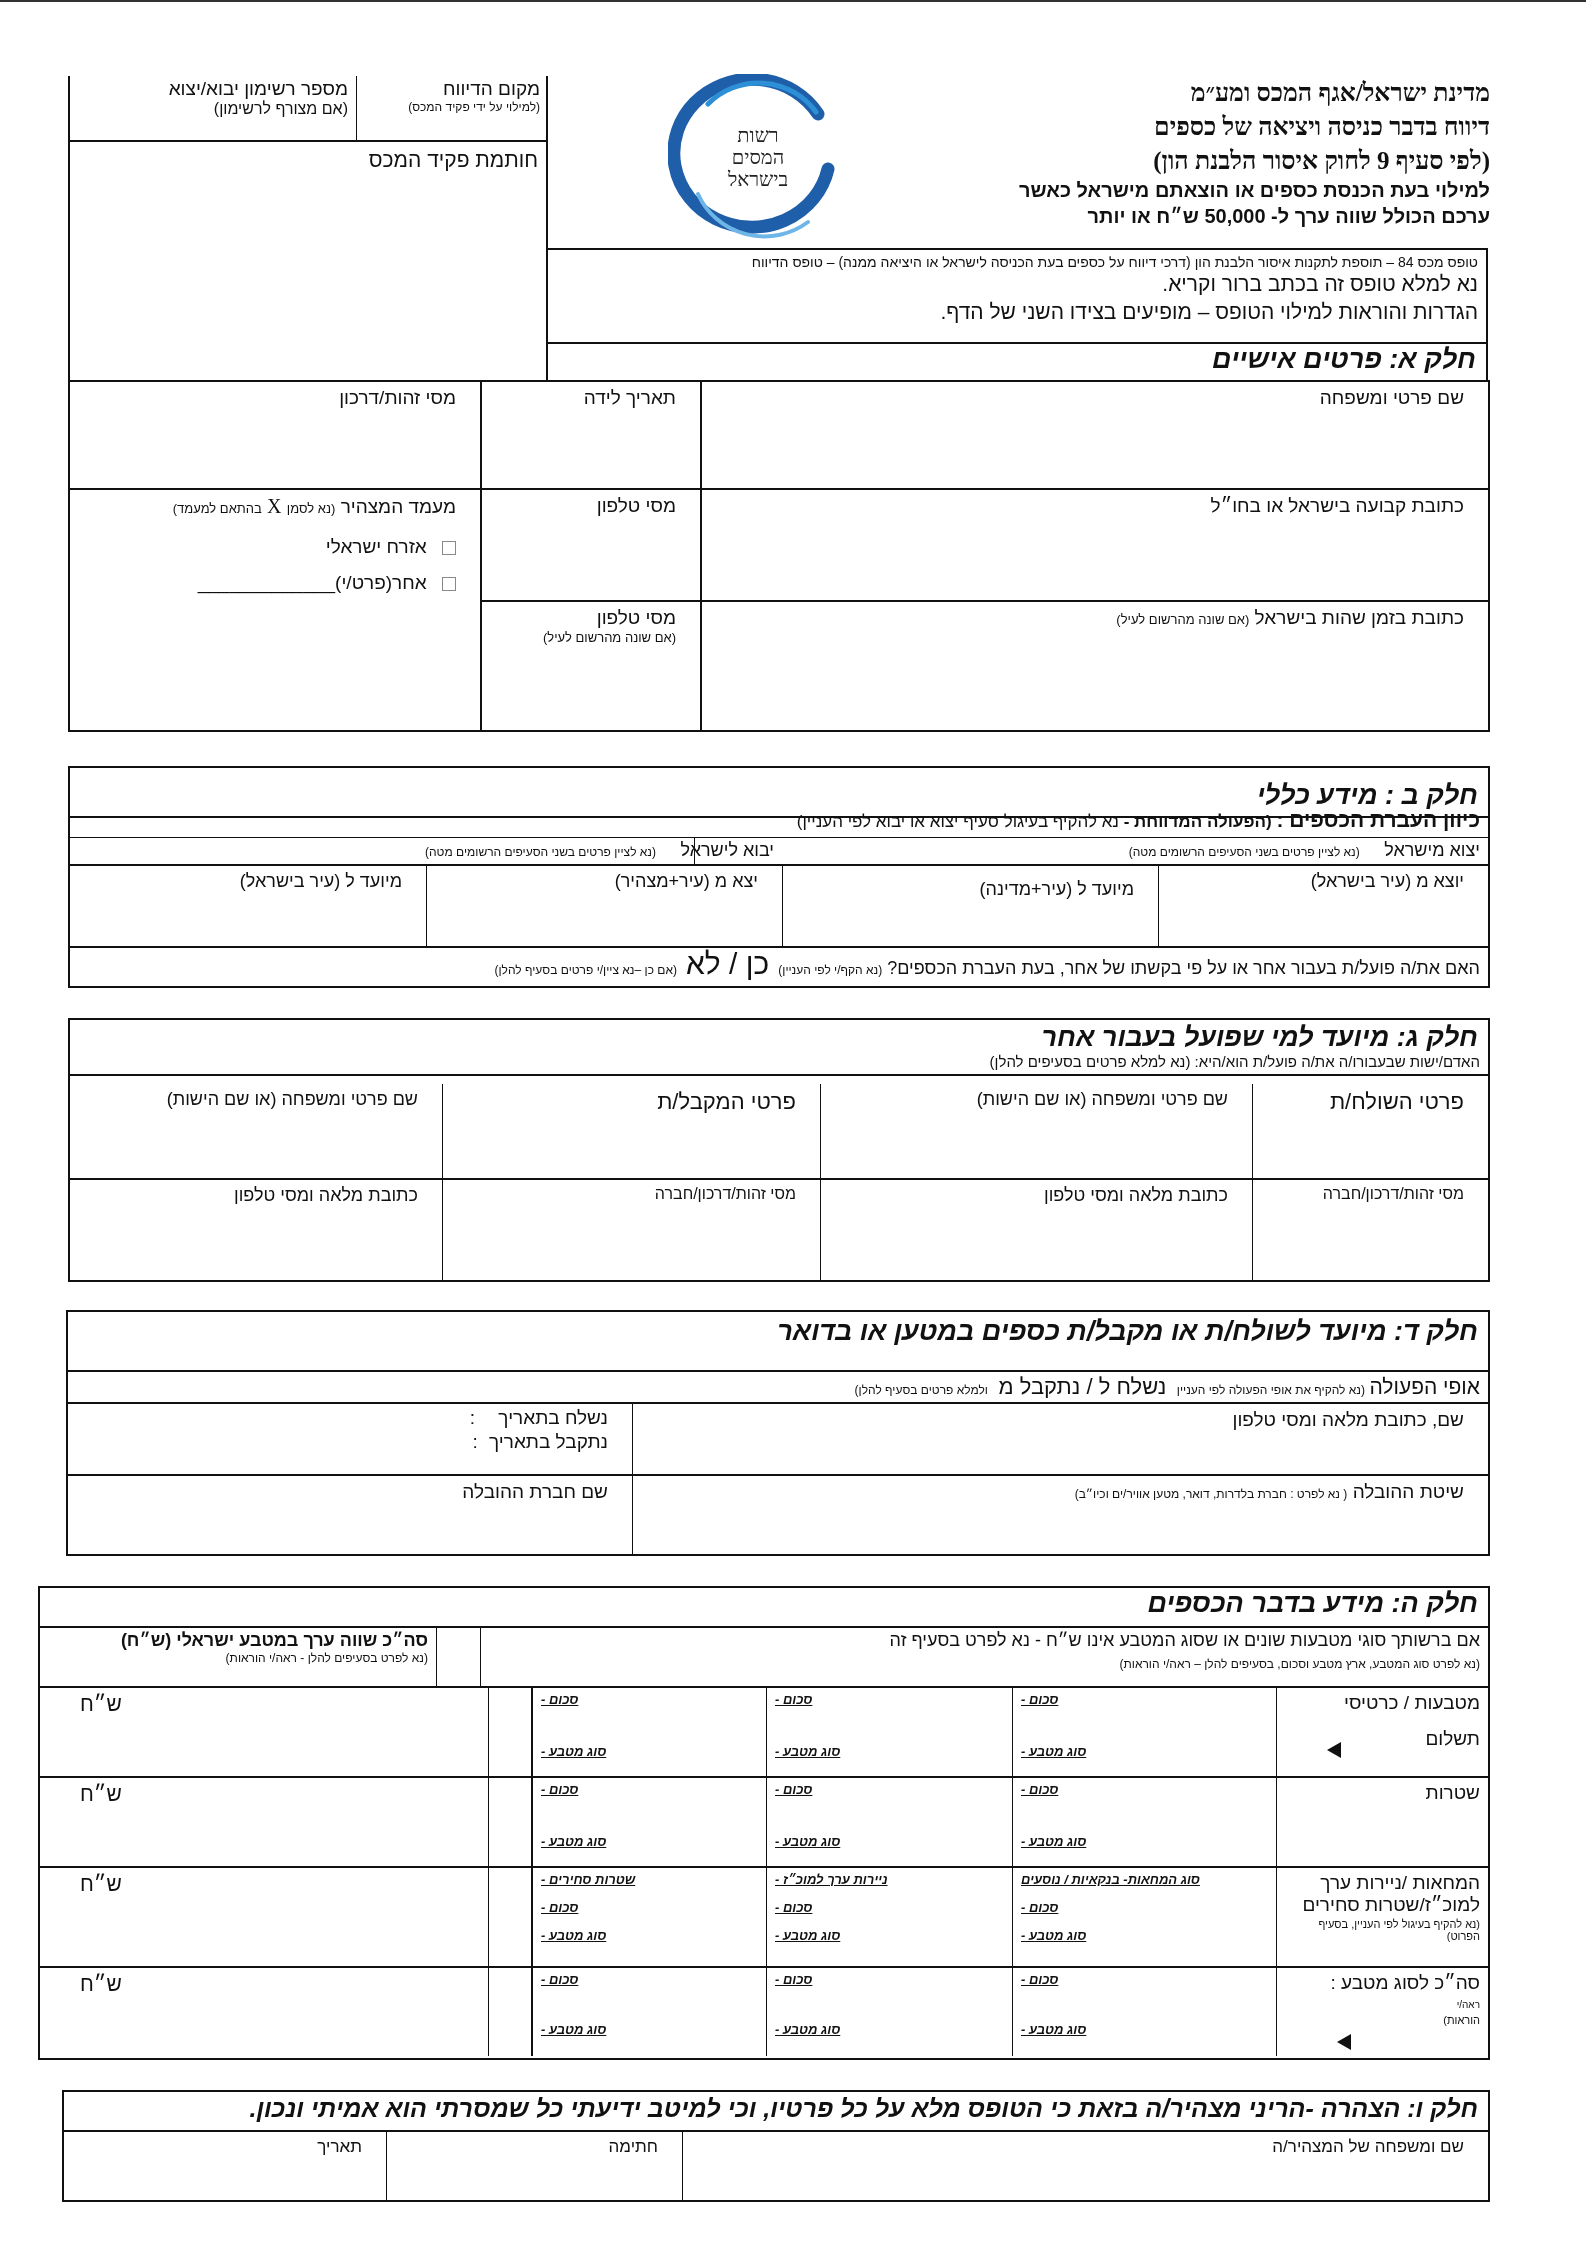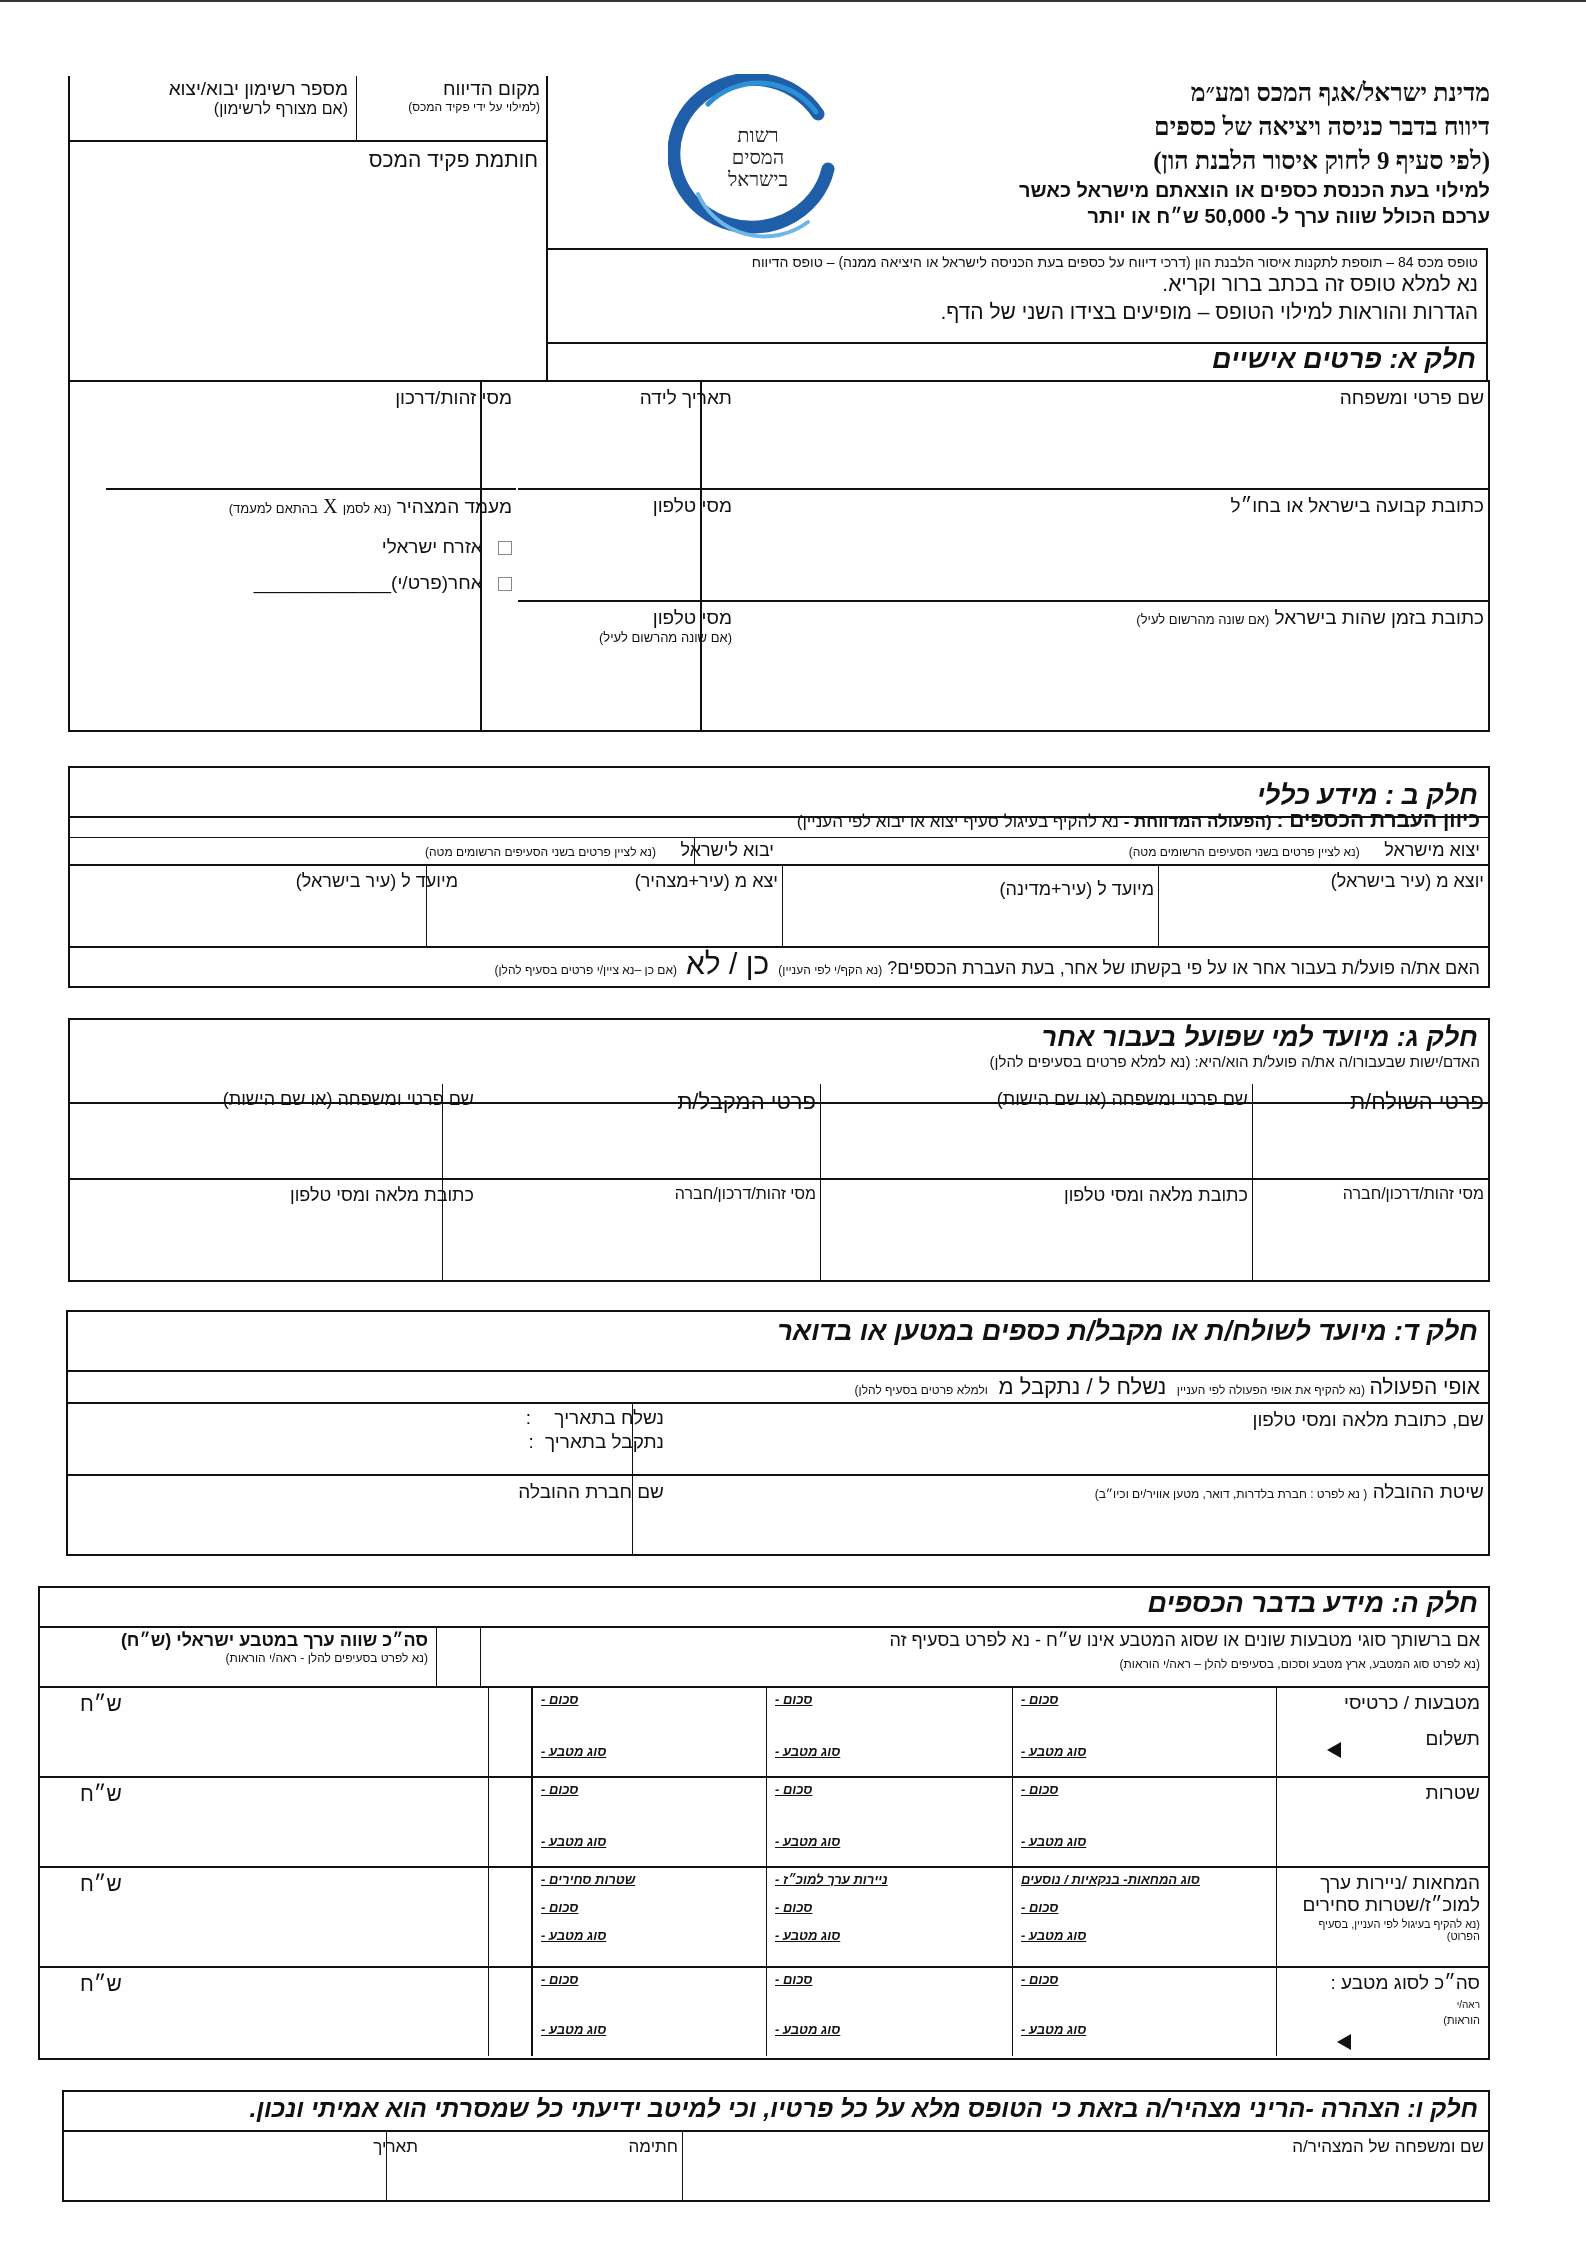--- a/index.html
+++ b/index.html
@@ -1,21 +1,21 @@
 <!DOCTYPE html>
 <html lang="he" dir="rtl"><head>
 <meta charset="utf-8">
 <style>
   html, body { margin:0; padding:0; background:#fff; }
   body { width:1586px; height:2246px; position:relative; overflow:hidden;
          font-family:"Liberation Sans","DejaVu Sans",sans-serif; color:#111; }
   .topbar { position:absolute; left:0; top:0; width:1586px; height:2px; background:#333; }
   .abs { position:absolute; box-sizing:border-box; }
   .b2 { border:2px solid #111; }
-  .lbl { font-size:19px; line-height:1.25; padding:4px 4px;margin-left:36px; }
+  .lbl { font-size:19px; line-height:1.25; padding:4px 24px; }
   .sub { font-size:13px; }
   .sm { font-size:12px; }
   .hdr-title { font-family:"Liberation Serif","DejaVu Serif",serif; font-weight:bold; font-size:25px; line-height:1.35; text-align:right; }
   .hdr-note { font-weight:bold; font-size:20px; line-height:1.3; text-align:right; }
   .sec-title { font-weight:bold; font-style:italic; font-size:27px; padding:4px 10px; }
   .ul-it { font-size:13px; font-weight:bold; font-style:italic; text-decoration:underline; }
   .cb { display:inline-block; width:12px; height:12px; border:1px solid #888; vertical-align:middle; }
   .tri { display:inline-block; width:0; height:0; border-top:8px solid transparent; border-bottom:8px solid transparent; border-right:14px solid #111; }
 </style>
 </head>
@@ -149,21 +149,21 @@
   </div>
   <div class="abs" style="right:0;top:180px;width:1418px;height:38px;text-align:right;padding:4px 8px;font-size:18px;">
     <span>האם את/ה פועל/ת בעבור אחר או על פי בקשתו של אחר, בעת העברת הכספים?</span>
     <span class="sm">(נא הקף/י לפי העניין)</span>
     <span style="font-size:30px;line-height:24px;margin:0 4px;">כן / לא</span>
     <span class="sm">(אם כן –נא ציין/י פרטים בסעיף להלן)</span>
   </div>
 </div>
 
 <div class="abs b2" style="left:68px;top:1018px;width:1422px;height:264px;">
-  <div class="abs" style="right:0;top:0;width:1418px;height:84px;border-bottom:2px solid #111;text-align:right;margin-left:12px;">
+  <div class="abs" style="right:0;top:0;width:1418px;height:56px;border-bottom:2px solid #111;text-align:right;margin-left:12px;">
     <div class="sec-title" style="padding-top:2px;padding-bottom:0;">חלק ג: מיועד למי שפועל בעבור אחר</div>
     <div style="font-size:15px;padding:0 8px;">האדם/ישות שבעבורו/ה את/ה פועל/ת הוא/היא: (נא למלא פרטים בסעיפים להלן)</div>
   </div>
   <div class="abs" style="right:0;top:64px;width:1418px;height:96px;border-bottom:2px solid #111;">
     <div class="abs lbl" style="right:0;top:0;width:236px;height:94px;text-align:right;border-left:1px solid #111;font-size:22px;"><span>פרטי השולח/ת</span></div>
     <div class="abs lbl" style="right:236px;top:0;width:432px;height:94px;text-align:right;border-left:1px solid #111;font-size:18px;"><span>שם פרטי ומשפחה (או שם הישות)</span></div>
     <div class="abs lbl" style="right:668px;top:0;width:378px;height:94px;text-align:right;border-left:1px solid #111;font-size:22px;"><span>פרטי המקבל/ת</span></div>
     <div class="abs lbl" style="left:0;top:0;width:372px;height:94px;text-align:right;font-size:18px;"><span>שם פרטי ומשפחה (או שם הישות)</span></div>
   </div>
   <div class="abs" style="right:0;top:160px;width:1418px;height:100px;">

